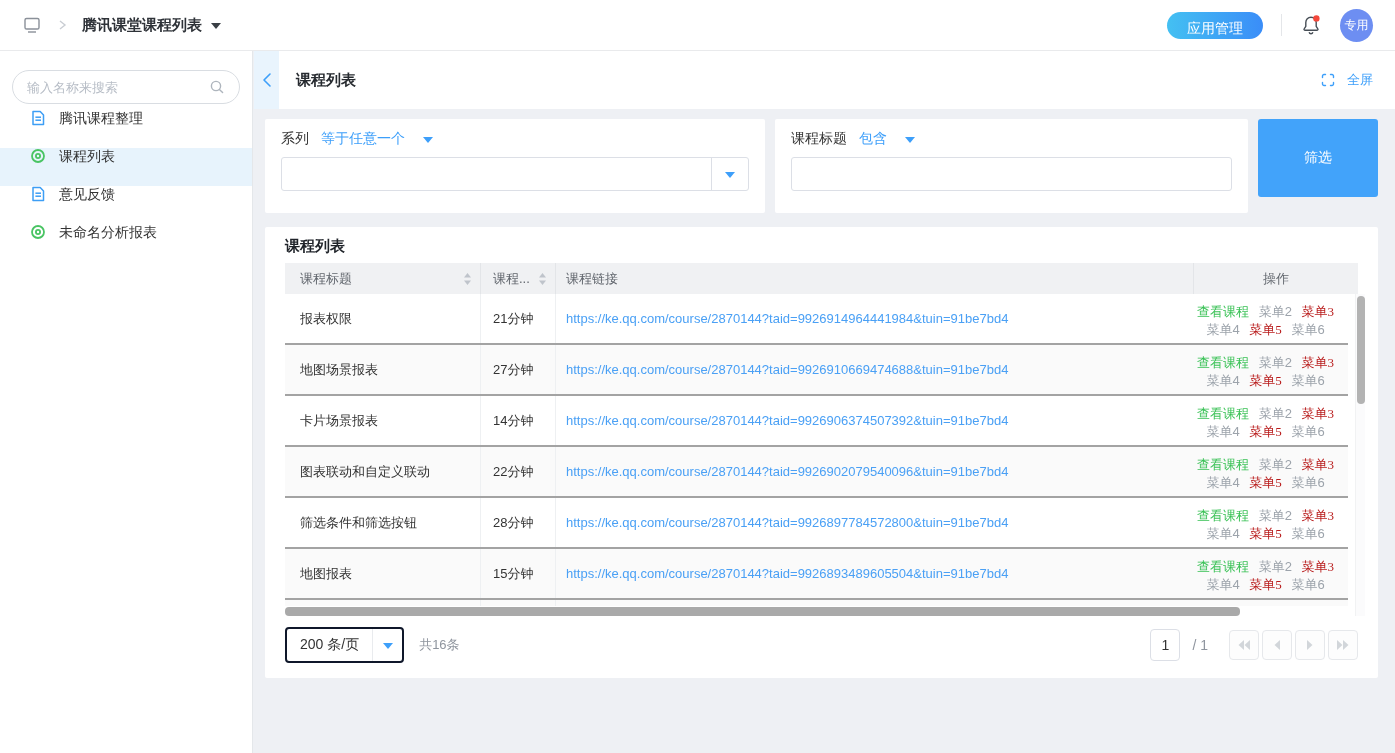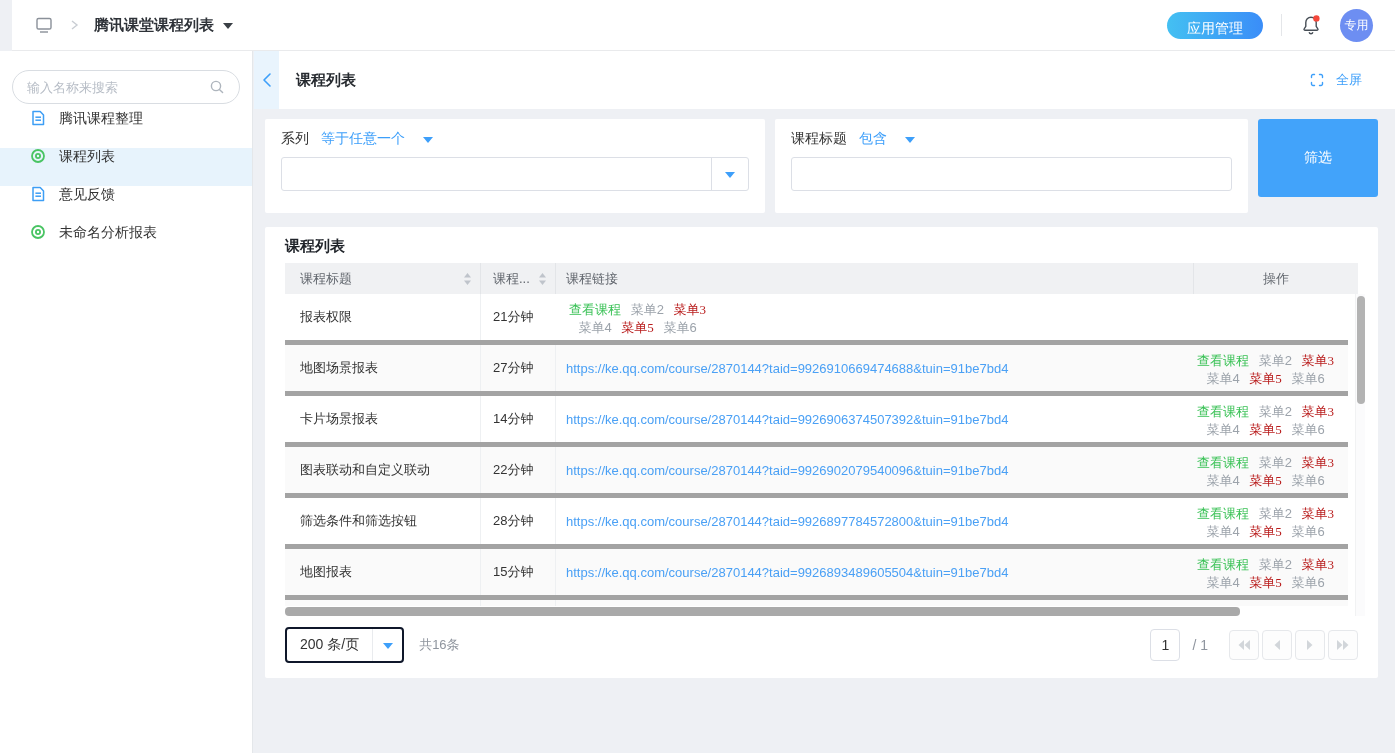--- a/index.html
+++ b/index.html
@@ -4,21 +4,21 @@
 <style>
   * { box-sizing: border-box; margin: 0; padding: 0; }
   html,body { width:1395px; height:753px; }
   body {
     font-family: "Liberation Sans", "DejaVu Sans", sans-serif;
     background:#eef0f4; overflow:hidden; color:#333;
   }
   .app { position:relative; width:1395px; height:753px; }
 
   
-  .topbar { position:absolute; top:0; left:12px; right:0; height:51px; background:#fff;
+  .topbar { position:absolute; top:0; left:0; right:0; height:51px; background:#fff;
     border-bottom:1px solid #e9eaec; display:flex; align-items:center; justify-content:space-between;
     padding:0 22px; z-index:5; }
   .tb-left { display:flex; align-items:center; gap:14px; }
   .tb-crumb { display:flex; align-items:center; gap:9px; cursor:pointer; }
   .tb-title { font-size:15px; font-weight:600; color:#2e3238; }
   .caret-dark { width:0; height:0; border-left:5px solid transparent; border-right:5px solid transparent; border-top:6px solid #3a3f45; margin-top:2px; }
   .tb-right { display:flex; align-items:center; }
   .btn-app { height:27px; padding:8px 20px; border:none; border-radius:16px; color:#fff; font-size:14px;
     background:linear-gradient(90deg,#44c0f2 0%, #3a8df8 100%); cursor:pointer;
     font-family:inherit;text-align:right; }
@@ -36,21 +36,21 @@
   .search-box input::placeholder { color:#b7bdc6; }
   .menu-item { height:38px; display:flex; padding-left:30px; gap:13px; cursor:pointer; font-size:14px; color:#333; }
   .menu-item.active { background:#e7f3fc; }
   .mi-icon { width:16px; height:16px; display:flex; }
 
   
   .main { position:absolute; top:51px; left:254px; right:0; bottom:0; background:#eef0f4; }
   .page-header { height:58px; background:#fff; display:flex; align-items:center; position:relative; }
   .back-btn { width:25px; height:58px; background:#e9f4fd; display:flex; align-items:center; justify-content:center; cursor:pointer; }
   .page-title { margin-left:17px; font-size:15px; font-weight:700; color:#262a2f; }
-  .fullscreen { position:absolute; right:33px; display:flex; align-items:center; gap:12px; color:#3d9ffa; font-size:13px; cursor:pointer; }
+  .fullscreen { position:absolute; right:22px; display:flex; align-items:center; gap:12px; color:#3d9ffa; font-size:13px; cursor:pointer; }
 
   .content { padding:10px 17px 0 11px; }
 
   
   .filter-row { display:flex; gap:10px; height:94px; margin-bottom:14px; }
   .filter-card { background:#fff; border-radius:2px; padding:11px 16px 0 16px; }
   .fc-series { width:500px; }
   .fc-title { flex:1; }
   .f-head { display:flex; align-items:center; gap:12px; font-size:14px; margin-bottom:9px; }
   .f-label { color:#333; }
@@ -69,21 +69,21 @@
   .table-title { padding:11px 0 10px 0; font-size:15px; line-height:15px; font-weight:700; color:#1f2329; }
   .thead { display:flex; height:31px; background:#f0f1f3; align-items:stretch; font-size:13px; color:#62676e; }
   .th { display:flex; align-items:center; padding:0 8px 0 15px; }
   .th + .th { border-left:1px solid #e3e5e8; }
   .th-title { width:195px; justify-content:space-between; cursor:pointer; }
   .th-duration { width:75px; justify-content:space-between; padding-left:12px; cursor:pointer; }
   .th-link { flex:1; padding-left:10px; }
   .th-actions { width:165px; justify-content:center; padding:0; }
   .tbody { margin-right:10px; }
   .thead { margin-right:0; }
-  .tr { display:flex; height:51px; align-items:stretch; border-bottom:5px solid #a3a3a3; font-size:13px; background:#fff; }
+  .tr { display:flex; height:51px; align-items:stretch; border-bottom:2px solid #a3a3a3; font-size:13px; background:#fff; }
   .tr:nth-child(even) { background:#fafafa; }
   .td { display:flex; align-items:center; padding:0 8px 0 15px; }
   .td + .td { border-left:1px solid #eef0f2; }
   .td-title { width:195px; color:#333; }
   .td-duration { width:75px; padding-left:12px; color:#333; }
   .td-link { flex:1; padding-left:10px; overflow:hidden; }
   .td-link a { color:#4aa0f5; text-decoration:none; white-space:nowrap; cursor:pointer; }
   .td-actions { width:165px; padding:4px 4px; text-align:center; line-height:18px; display:block;
     word-break:break-all; align-self:center; border-left:none !important; }
   .tr .td-actions { display:flex; flex-wrap:wrap; align-content:center; justify-content:center; }
@@ -285,20 +285,23 @@
           </div>
           <div class="th th-actions">
             <span>操作</span>
           </div>
         </div>
 
         <div class="tbody">
             <div class="tr">
               <div class="td td-title">报表权限</div>
               <div class="td td-duration">21分钟</div>
+              <div class="td td-link">
+                <a>https://ke.qq.com/course/2870144?taid=9926914964441984&amp;tuin=91be7bd4</a>
+              </div>
               <div class="td td-actions"><a class="act green">查看课程</a> <a class="act muted">菜单2</a> <a class="act blue">菜单3</a> <a class="act muted">菜单4</a> <a class="act blue">菜单5</a> <a class="act muted">菜单6</a></div>
             </div>
             <div class="tr">
               <div class="td td-title">地图场景报表</div>
               <div class="td td-duration">27分钟</div>
               <div class="td td-link">
                 <a>https://ke.qq.com/course/2870144?taid=9926910669474688&amp;tuin=91be7bd4</a>
               </div>
               <div class="td td-actions"><a class="act green">查看课程</a> <a class="act muted">菜单2</a> <a class="act blue">菜单3</a> <a class="act muted">菜单4</a> <a class="act blue">菜单5</a> <a class="act muted">菜单6</a></div>
             </div>

